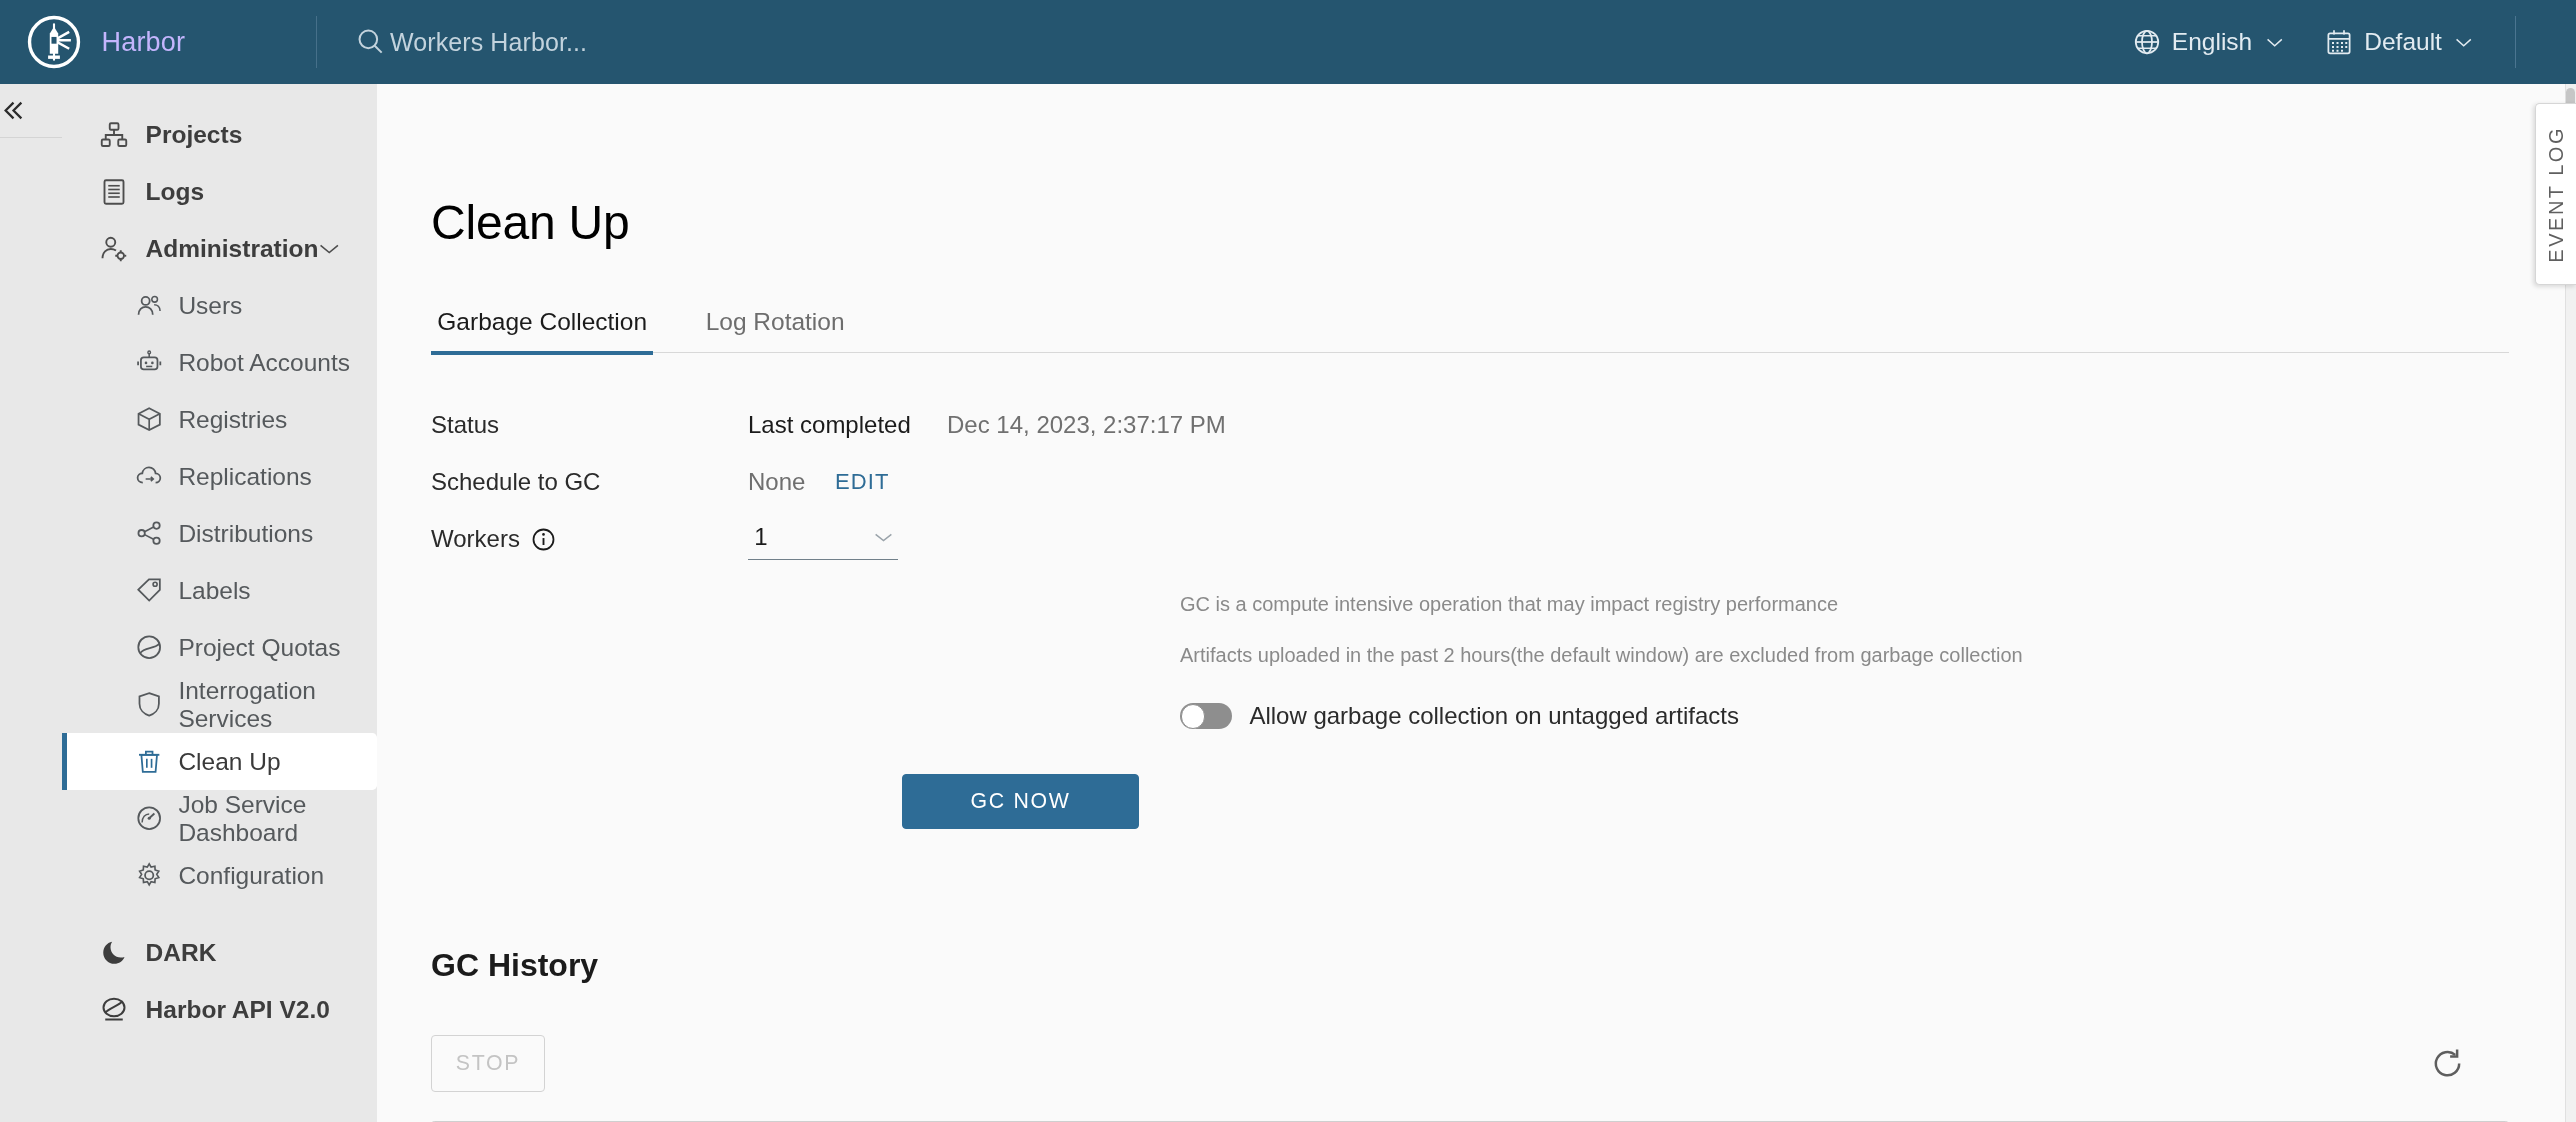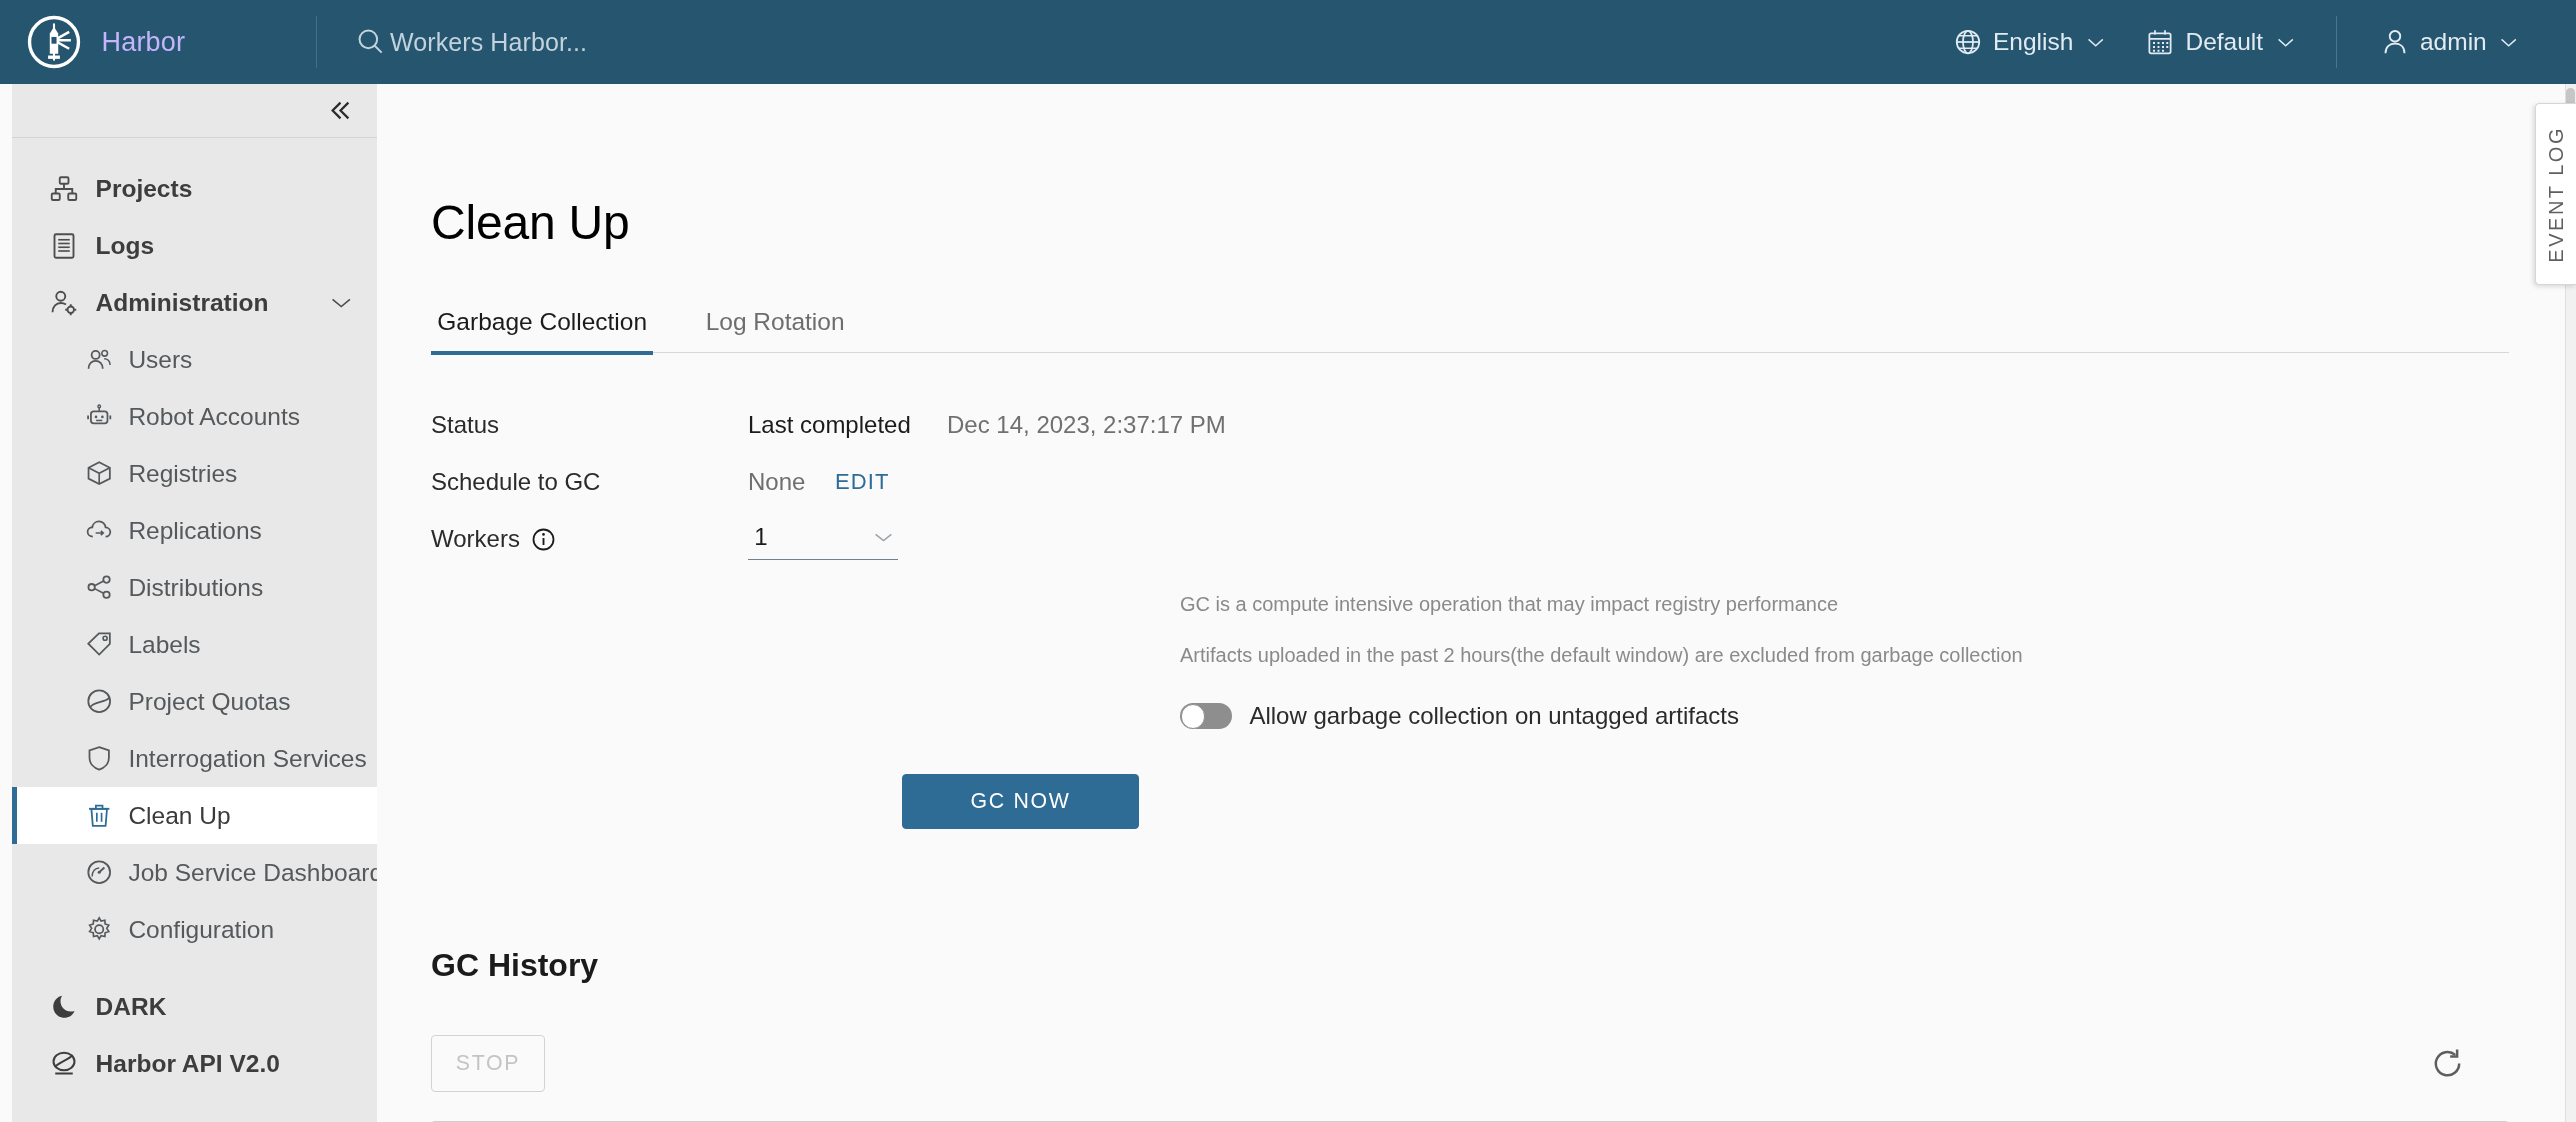--- a/index.html
+++ b/index.html
@@ -59,21 +59,21 @@
   }
   .hdr-sep {
     width: 0.8px; height: 52px; background: #4b7590; margin: 0 22px;
   }
 
   
   .sidebar {
     position: absolute; top: 84px; left: 0;
     width: 377px; height: 1038px;
     background: #e8e8e8;
-    display: flex; flex-direction: column; margin-left: 12px;
+    display: flex; 
   }
   .collapse-row {
     height: 54px; display: flex; align-items: center;
     justify-content: flex-end; padding-right: 35px;
     border-bottom: 0.8px solid #d4d4d4;
     cursor: pointer;
   }
   .collapse-ico { width: 27px; height: 27px; }
   .nav { padding-top: 22px; }
   .nav-item {
@@ -299,30 +299,20 @@
         </g>
       </svg>
       <span>Default</span>
       <svg class="caret" viewBox="0 0 22 13">
         <polyline points="2,3 11,11 20,3" fill="none" stroke="#e2ebf1" stroke-width="1.8"></polyline>
       </svg>
     </div>
 
     <div class="hdr-sep"></div>
 
-    <div class="hdr-item">
-      <svg class="ic" viewBox="0 0 24 24">
-        <circle cx="12" cy="7.4" r="4.2" fill="none" stroke="#e2ebf1" stroke-width="1.5"></circle>
-        <path d="M4.4 21 C4.4 15.6 8 13.2 12 13.2 C16 13.2 19.6 15.6 19.6 21" fill="none" stroke="#e2ebf1" stroke-width="1.5"></path>
-      </svg>
-      <span>admin</span>
-      <svg class="caret" viewBox="0 0 22 13">
-        <polyline points="2,3 11,11 20,3" fill="none" stroke="#e2ebf1" stroke-width="1.8"></polyline>
-      </svg>
-    </div>
   </div>
 </div>
 
 <div class="sidebar">
   <div class="collapse-row">
     <svg class="collapse-ico" viewBox="0 0 24 24">
       <polyline points="12,5 5,12 12,19" fill="none" stroke="#2b2b2b" stroke-width="2"></polyline>
       <polyline points="19,5 12,12 19,19" fill="none" stroke="#2b2b2b" stroke-width="2"></polyline>
     </svg>
   </div>

